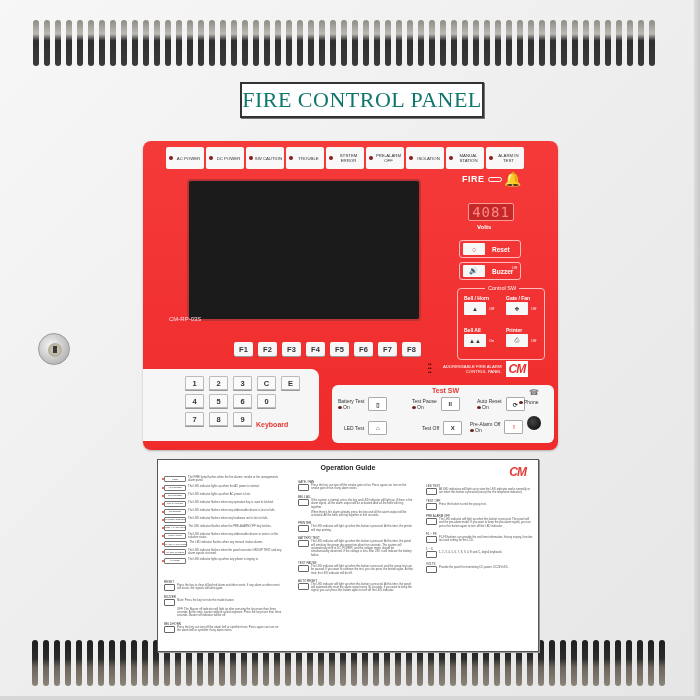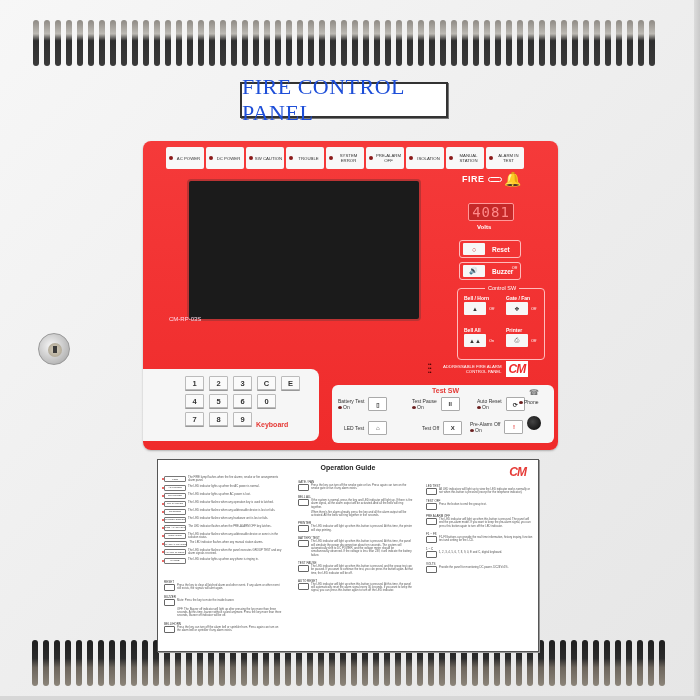--- a/index.html
+++ b/index.html
@@ -5,24 +5,24 @@
   * { box-sizing: border-box; margin: 0; padding: 0; }
   html, body { width: 700px; height: 700px; overflow: hidden; background: #f3f3f3; }
   body { position: relative; font-family: "Liberation Sans", sans-serif; }
   .cabinet { position: absolute; left: 0; top: 0; width: 700px; height: 700px;
     background: linear-gradient(135deg, #f7f7f7 0%, #ececec 60%, #e6e6e6 100%); }
   .cabinet-edge { position: absolute; right: 0; top: 0; width: 6px; height: 700px; background: linear-gradient(90deg,#dcdcdc,#c9c9c9); }
   .cabinet-bottom { position: absolute; left: 0; bottom: 0; width: 700px; height: 4px; background: #d7d7d7; }
   .vents { position: absolute; display: flex; gap: 5px; }
   .vent { width: 6px; border-radius: 3px; background: linear-gradient(180deg,#8e8a84 0%, #bdbab4 30%, #2f2f2f 45%, #3a3a3a 100%); }
   .vents.bottom .vent { background: linear-gradient(180deg,#1e1e1e 0%, #2c2c2c 40%, #6c655c 60%, #8c857a 100%); }
-  .title-plate { position: absolute; left: 240px; top: 82px; width: 208px; height: 36px;
+  .title-plate { position: absolute; left: 240px; top: 82px; width: 244px; height: 36px;
     border: 2px solid #333; background: #fff; box-shadow: 1px 1px 0 #777;
     display: flex; align-items: center; justify-content: center;
-    font-family: "Liberation Serif", serif; font-size: 22px; letter-spacing: 0.5px; color: #1d4ed8; }
+    font-family: "Liberation Serif", serif; font-size: 22px; letter-spacing: 0.5px; color: #0f766e; }
   .lock { position: absolute; left: 38px; top: 333px; width: 32px; height: 32px; border-radius: 50%;
     background: radial-gradient(circle at 40% 40%, #f6f6f6, #b9b9b9 70%, #8f8f8f); border: 1px solid #999; }
   .lock-core { position: absolute; left: 9px; top: 9px; width: 14px; height: 14px; border-radius: 50%;
     background: radial-gradient(circle, #d9d1bf, #a49c8a); }
   .lock-slot { position: absolute; left: 5px; top: 3px; width: 4px; height: 7px; background: #3a3a3a; }
 
   .red-panel { position: absolute; left: 143px; top: 141px; width: 415px; height: 309px;
     background: linear-gradient(180deg,#f53a3a 0%, #ef2b2b 100%); border-radius: 8px; box-shadow: 0 1px 2px rgba(0,0,0,0.25); }
   .ind-strip { position: absolute; left: 23px; top: 6px; display: flex; gap: 2px; }
   .ind { width: 38px; height: 22px; background: #f8f8f8; border-radius: 2px; display: flex; align-items: center; padding-left: 3px; }
@@ -260,20 +260,30 @@
         </div>
       <div class="ind">
           <span class="ind-dot"></span>
           <span class="ind-label">ALARM IN TEST</span>
         </div>
     </div>
 
     <div class="lcd"></div>
     <div class="model">CM-RP-03S</div>
 
+    <div class="fkeys">
+      <div class="fkey">F1</div>
+      <div class="fkey">F2</div>
+      <div class="fkey">F3</div>
+      <div class="fkey">F4</div>
+      <div class="fkey">F5</div>
+      <div class="fkey">F6</div>
+      <div class="fkey">F7</div>
+      <div class="fkey">F8</div>
+    </div>
 
     <div class="fire-logo">
       <span class="fire-text">FIRE</span>
       <span class="fire-led"></span>
       <span class="fire-icon">🔔</span>
     </div>
     <div class="volt-display">4081</div>
     <div class="volt-label">Volts</div>
 
     <div class="btn-frame" style="top:99px;">

